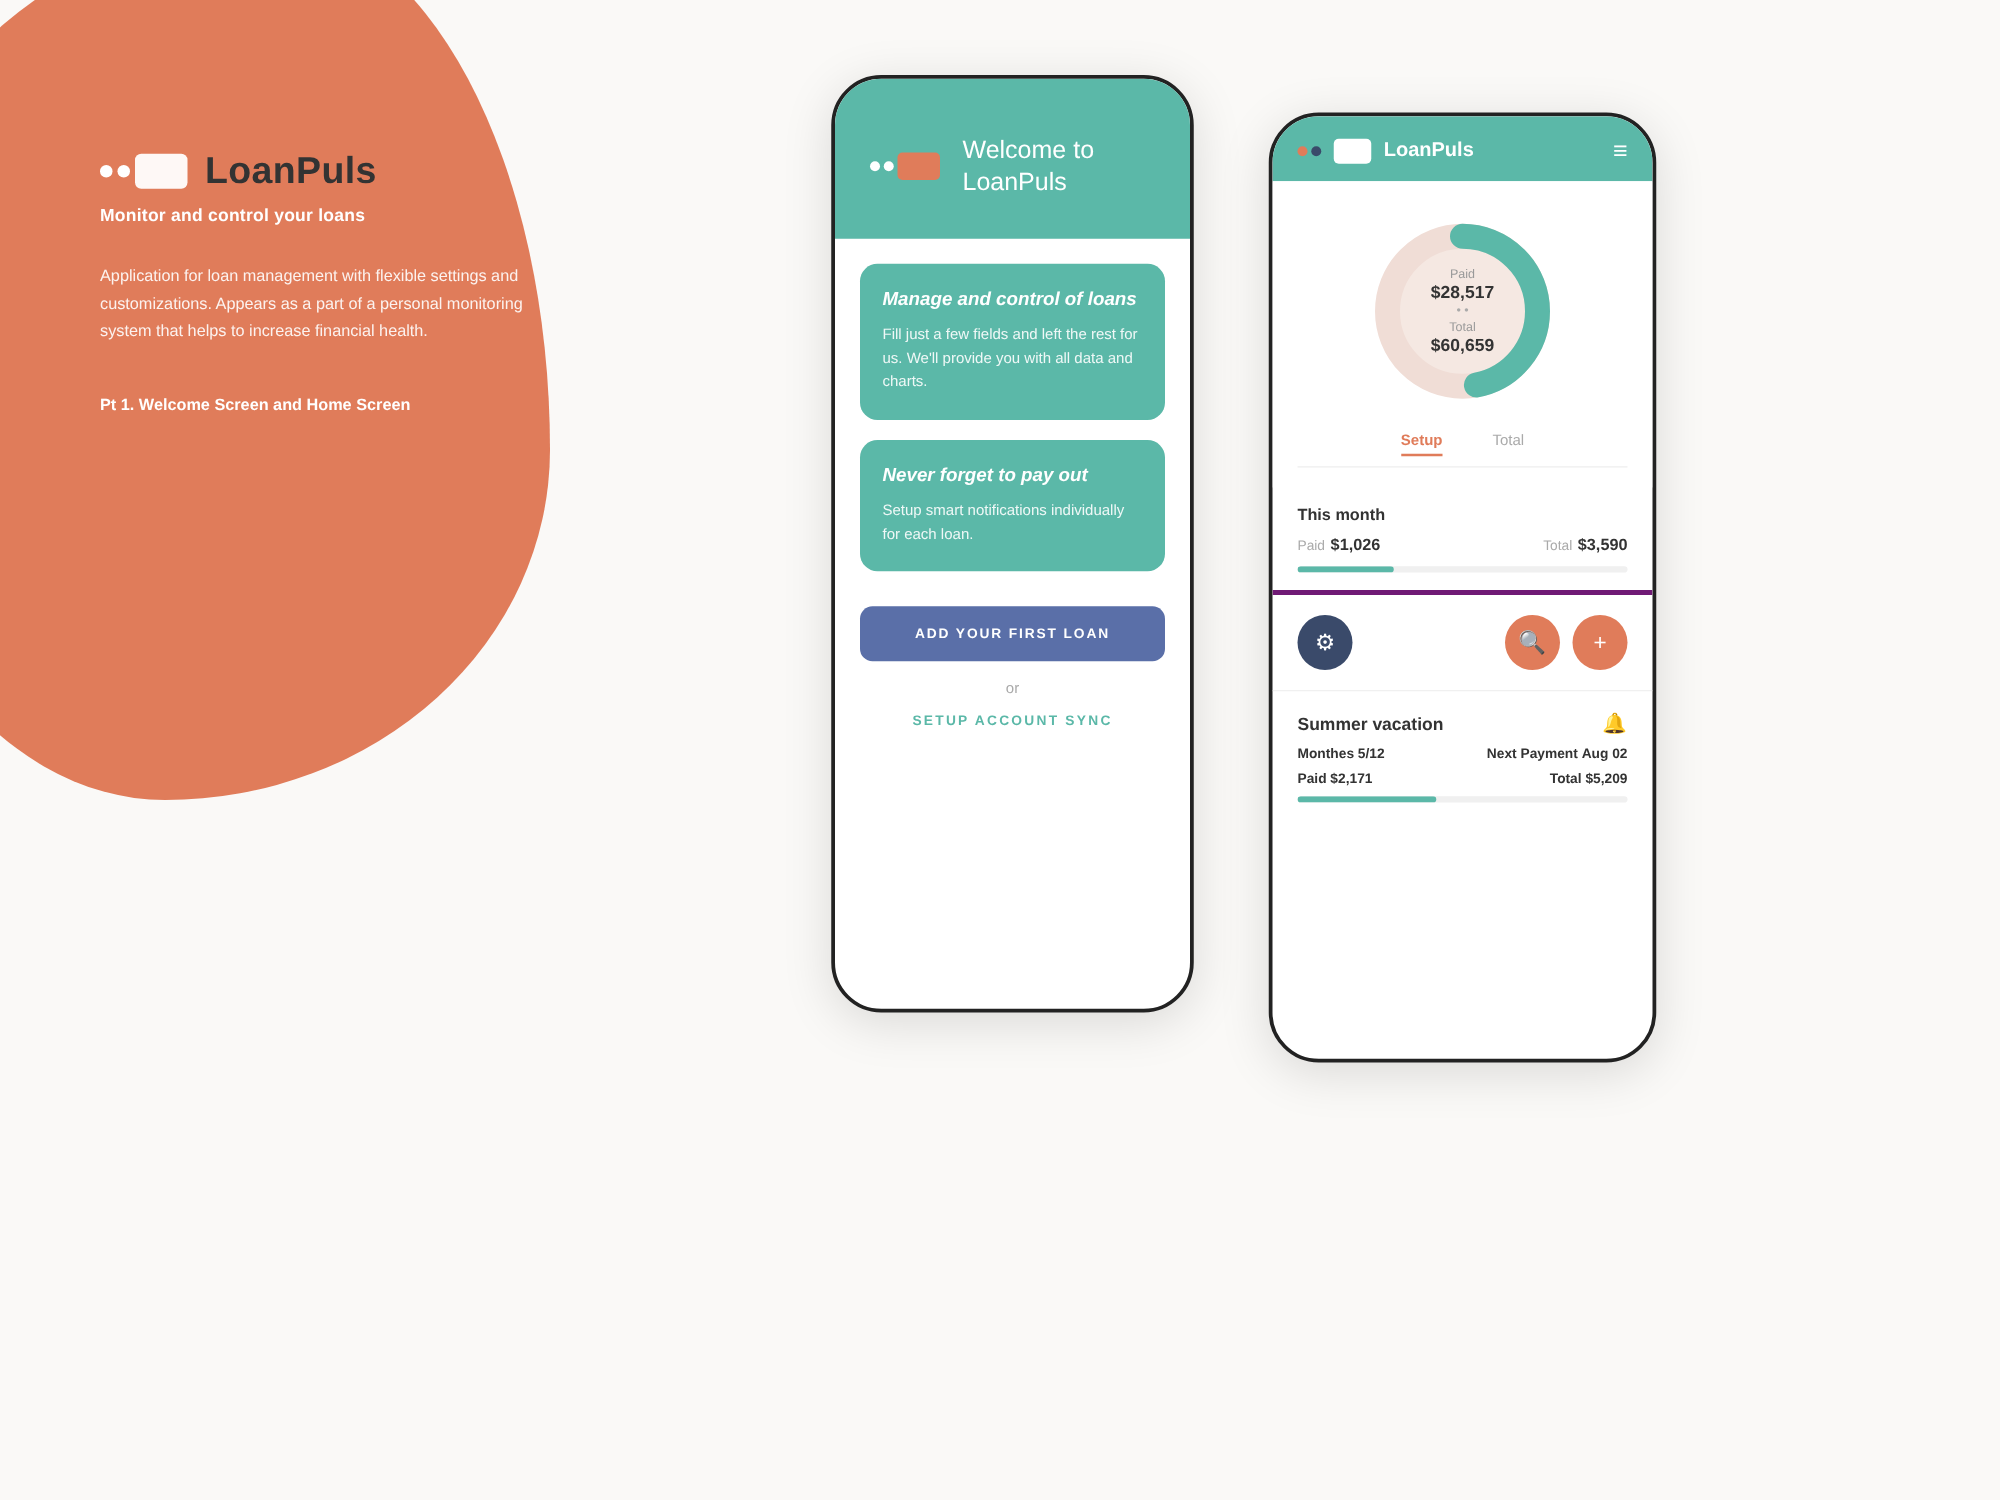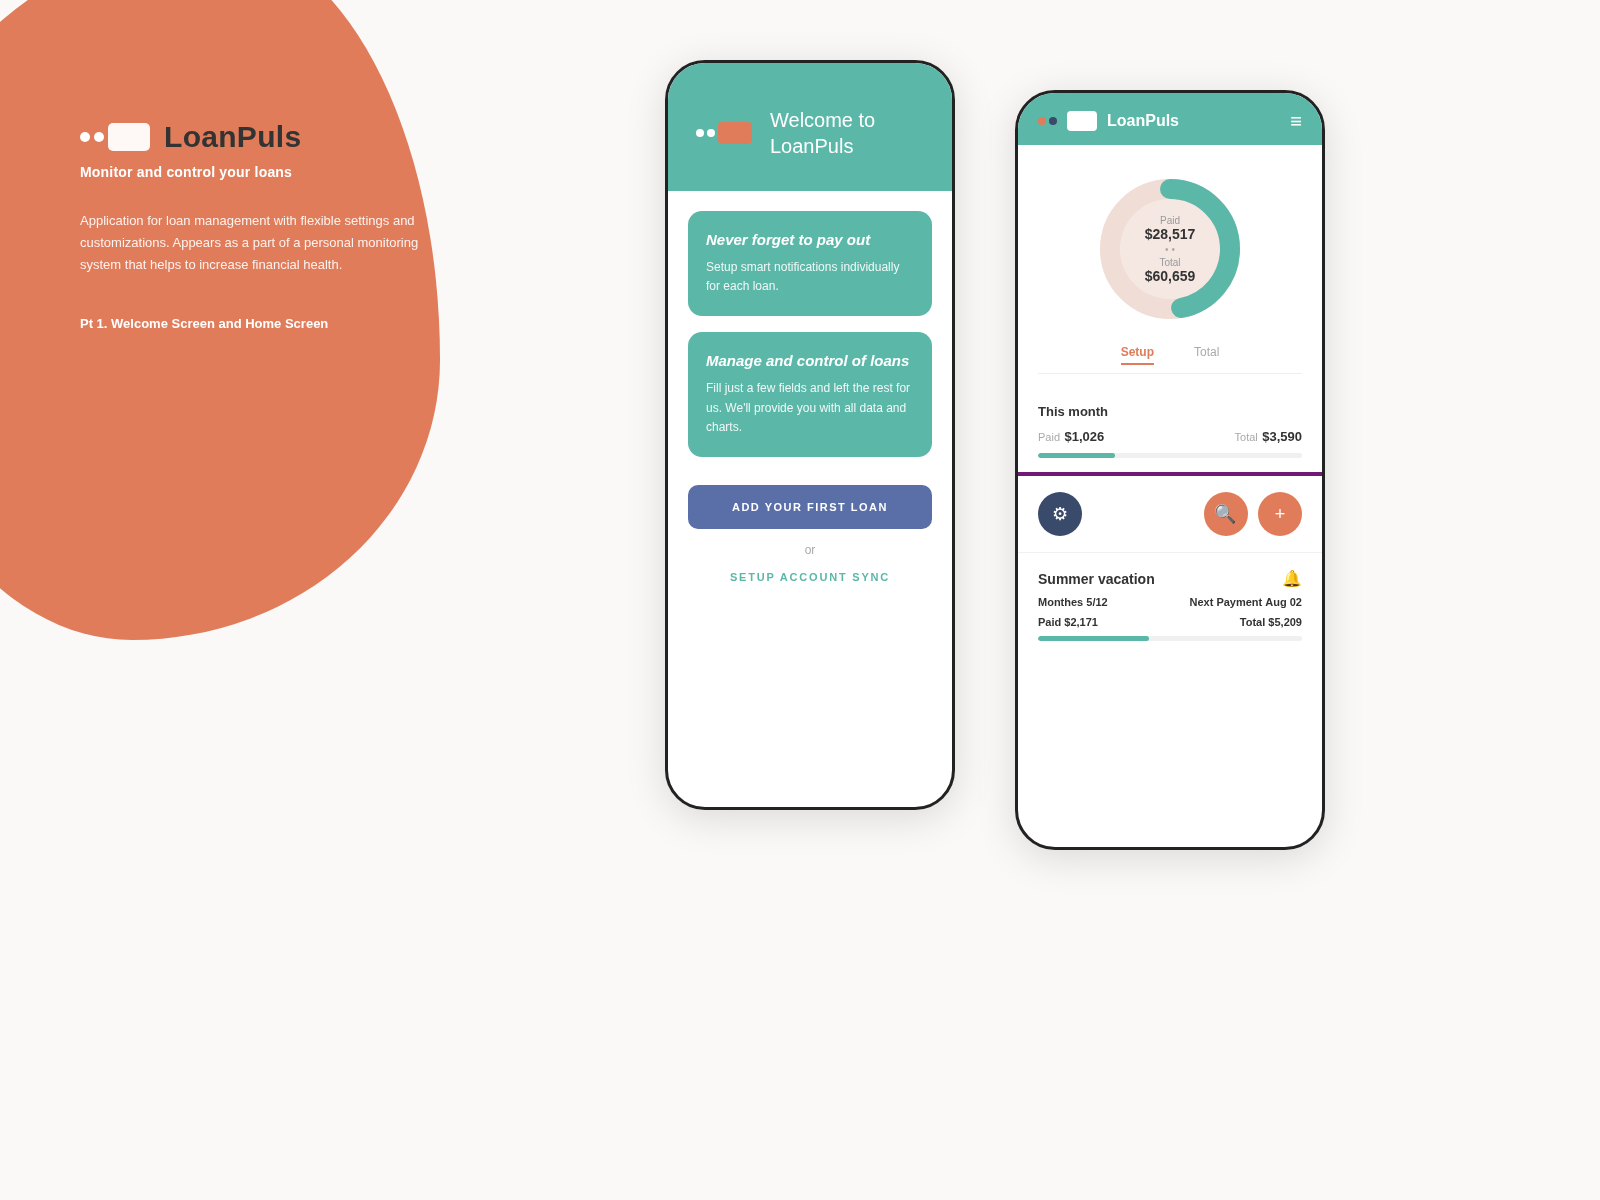--- a/index.html
+++ b/index.html
@@ -529,26 +529,26 @@
           <div class="welcome-dot"></div>
           <div class="welcome-dot"></div>
           <div class="welcome-card-icon"></div>
         </div>
         <div class="welcome-title">Welcome to
 LoanPuls</div>
       </div>
 
       <div class="welcome-body">
         <div class="feature-card">
+          <div class="feature-card-title">Manage and control of loans</div>
+          <div class="feature-card-desc">Fill just a few fields and left the rest for us. We'll provide you with all data and charts.</div>
+        </div>
+        <div class="feature-card">
           <div class="feature-card-title">Never forget to pay out</div>
           <div class="feature-card-desc">Setup smart notifications individually for each loan.</div>
-        </div>
-        <div class="feature-card">
-          <div class="feature-card-title">Manage and control of loans</div>
-          <div class="feature-card-desc">Fill just a few fields and left the rest for us. We'll provide you with all data and charts.</div>
         </div>
       </div>
 
       <div class="welcome-actions">
         <button class="btn-add-loan">ADD YOUR FIRST LOAN</button>
         <span class="or-text">or</span>
         <button class="btn-sync">SETUP ACCOUNT SYNC</button>
       </div>
     </div>
   </div>

